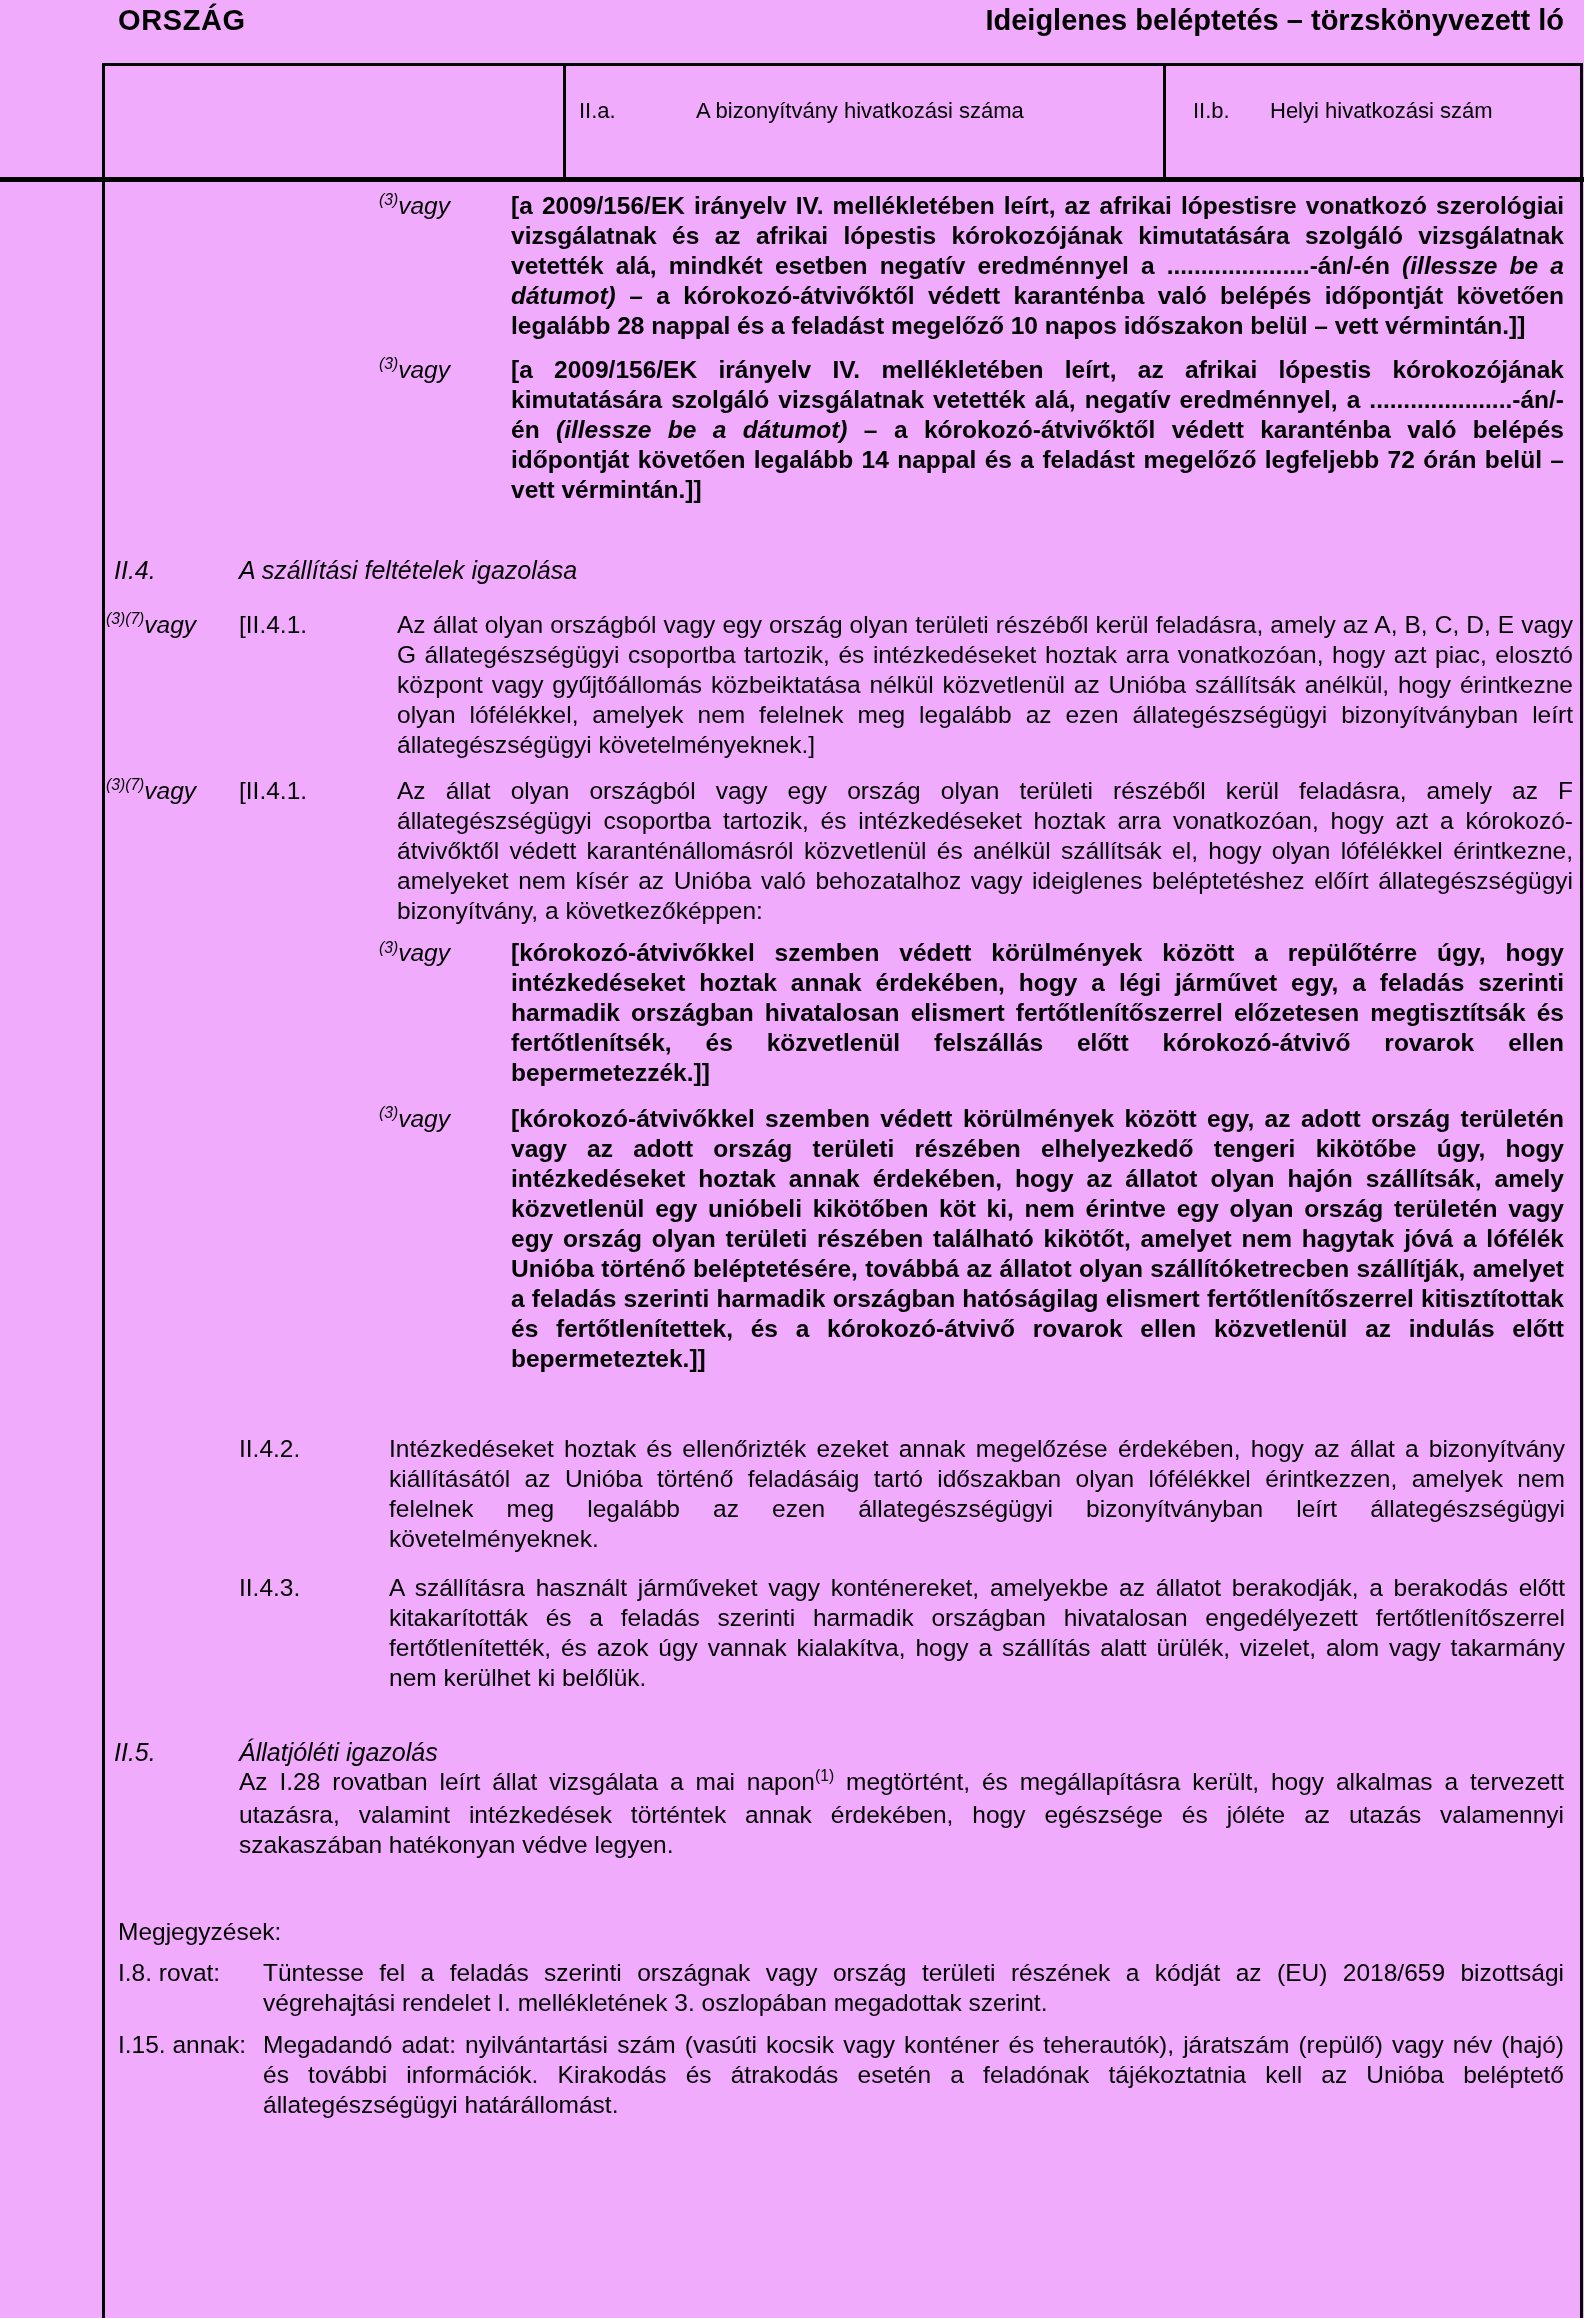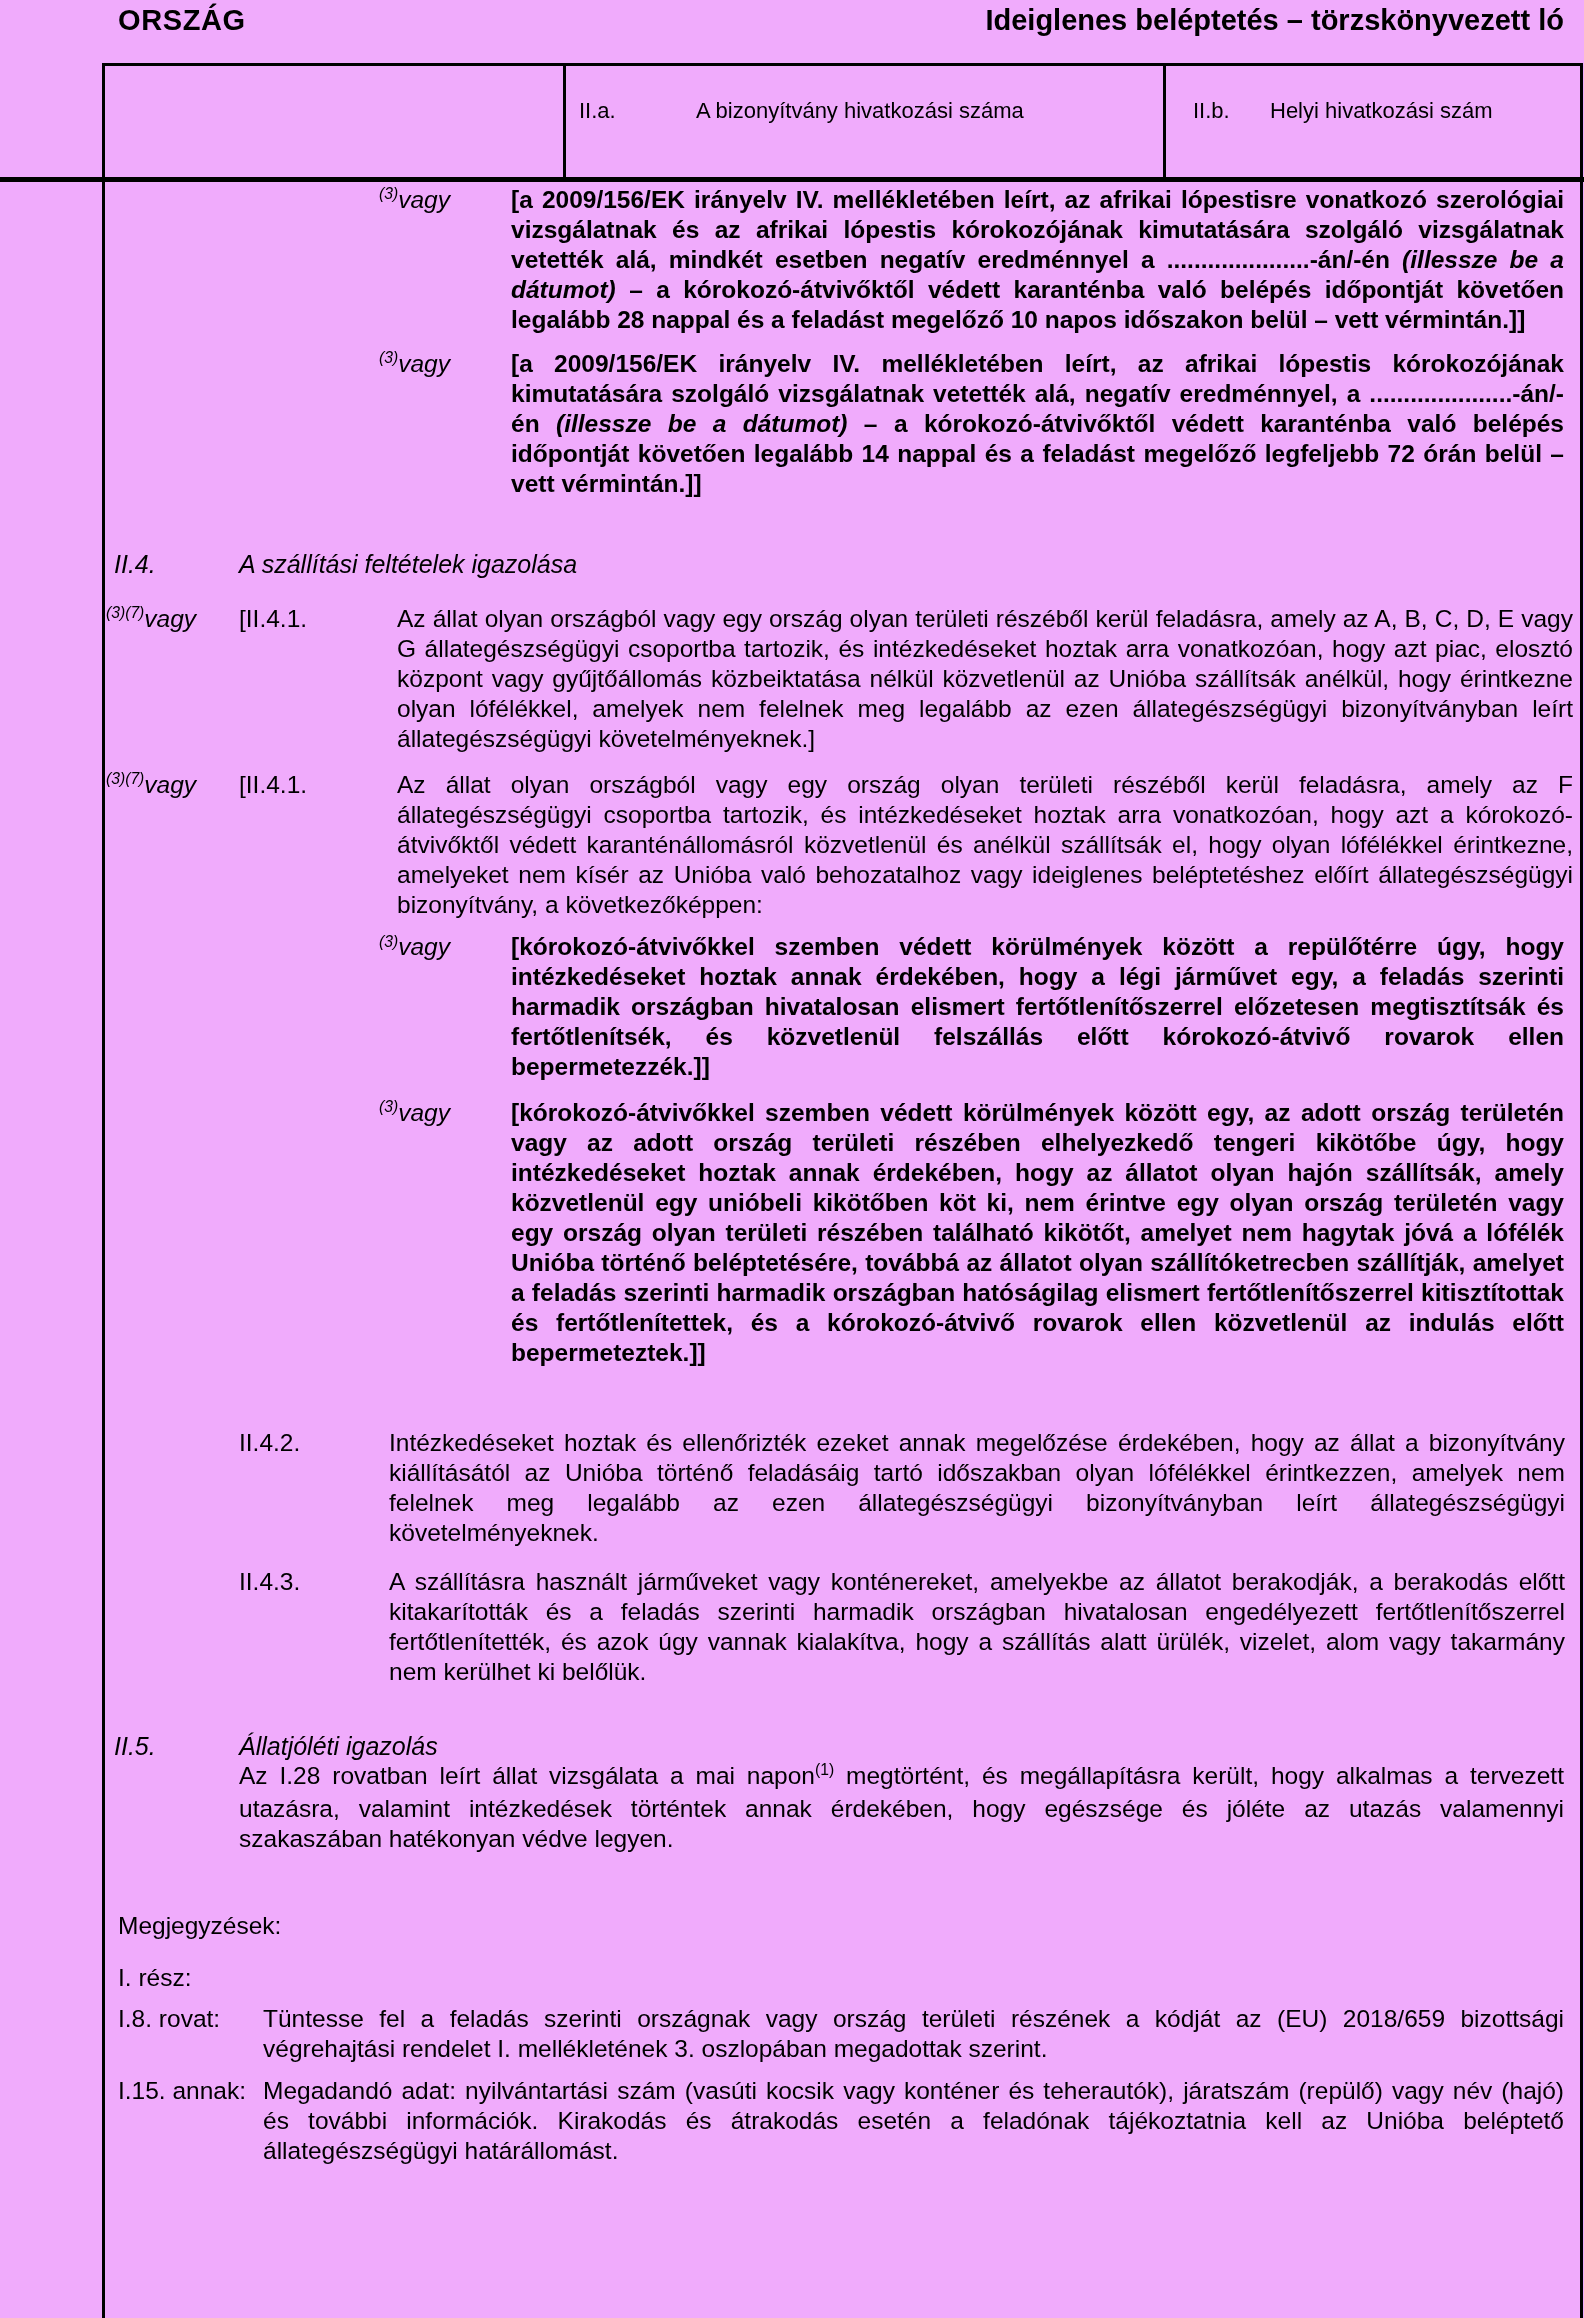--- a/index.html
+++ b/index.html
@@ -19,21 +19,21 @@
 
   .country  { position:absolute; left:118px; top:3.8px; font-size:29px; font-weight:bold; letter-spacing:0.6px; }
   .doc-title{ position:absolute; right:20px; top:3.8px; font-size:29px; font-weight:bold; }
 
   .hdr-cell { position:absolute; top:98px; font-size:22px; white-space:nowrap; }
   #iia-code  { left:579px; }
   #iia-label { left:696px; }
   #iib-code  { left:1193px; }
   #iib-label { left:1270px; }
 
-  .content { position:absolute; left:0; top:182px; width:1452px; font-size:24.5px; line-height:30px; }
+  .content { position:absolute; left:0; top:188px; width:1452px; font-size:24.5px; line-height:30px; }
   .jt  { text-align:justify; }
   .row { display:flex; align-items:flex-start; }
   .it  { font-style:italic; }
   .sup { font-size:15.7px; position:relative; top:-8.8px; }
 
   .vrow          { margin-left:379px; }
   .vrow .lbl     { width:132px; flex:none; }
   .vrow .txt     { width:1053px; flex:none;font-weight:bold; }
 
   .qrow          { margin-left:106px;gap:8px; }
@@ -143,21 +143,20 @@
     <div class="sechead" style="margin-top:44px;">
       <span class="num">II.5.</span>
       <span>Állatjóléti igazolás</span>
     </div>
 
     <div class="ii5p jt" style="">
       <span>Az I.28 rovatban leírt állat vizsgálata a mai napon</span><span class="sup">(1)</span><span> megtörtént, és megállapításra került, hogy alkalmas a tervezett utazásra, valamint intézkedések történtek annak érdekében, hogy egészsége és jóléte az utazás valamennyi szakaszában hatékonyan védve legyen.</span>
     </div>
 
     <div class="plain" style="margin-top:57px;">Megjegyzések:</div>
-    <div class="plain" style="margin-top:22px;">I. rész:</div>
 
     <div class="row noterow" style="margin-top:11.3px;">
       <span class="lbl">I.8. rovat:</span>
       <div class="txt jt">Tüntesse fel a feladás szerinti országnak vagy ország területi részének a kódját az (EU) 2018/659 bizottsági végrehajtási rendelet I. mellékletének 3. oszlopában megadottak szerint.</div>
     </div>
 
     <div class="row noterow" style="margin-top:11.3px;">
       <span class="lbl">I.15. annak:</span>
       <div class="txt jt">Megadandó adat: nyilvántartási szám (vasúti kocsik vagy konténer és teherautók), járatszám (repülő) vagy név (hajó) és további információk. Kirakodás és átrakodás esetén a feladónak tájékoztatnia kell az Unióba beléptető állategészségügyi határállomást.</div>
     </div>

